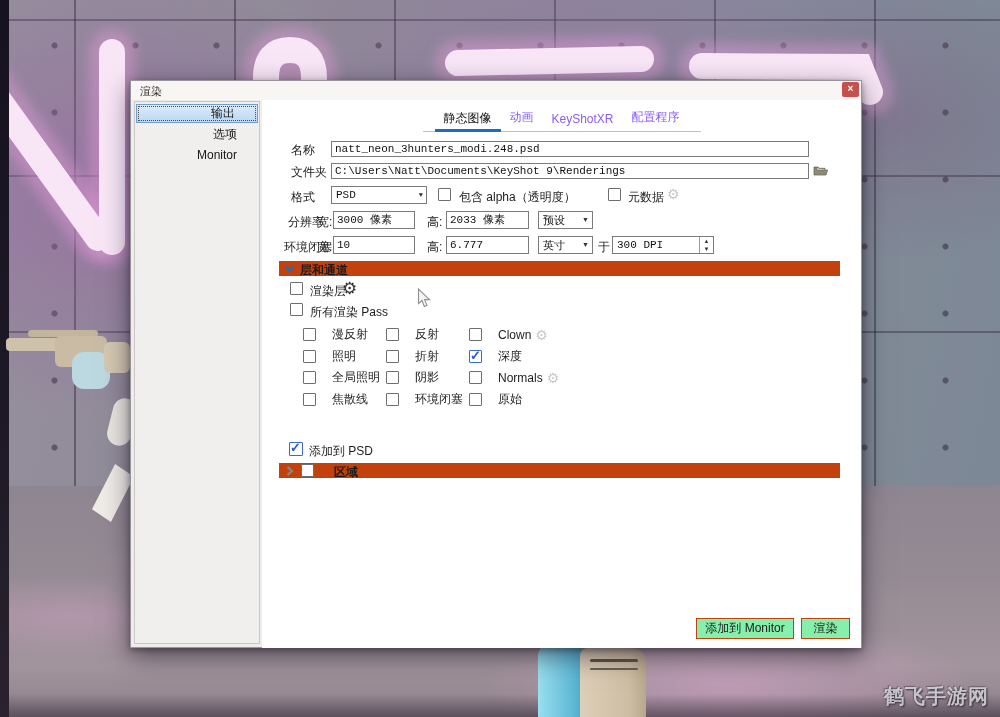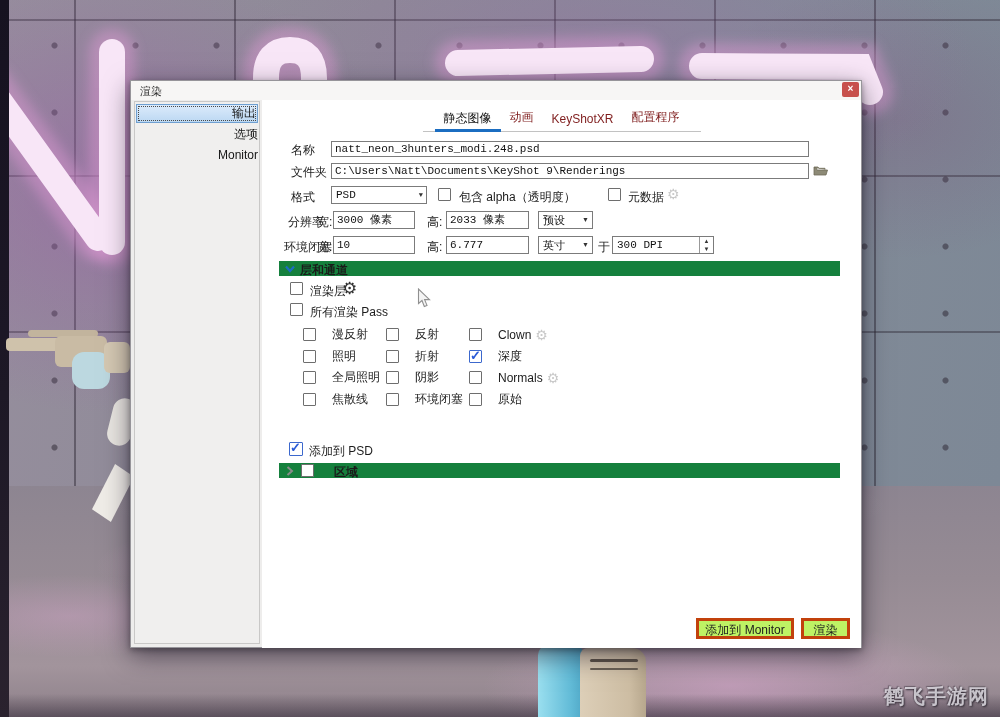--- a/index.html
+++ b/index.html
@@ -66,31 +66,31 @@
   .titlebar{position:absolute;left:0;top:0;width:100%;height:19px;background:#f7f6f5;}
   .title-text{position:absolute;left:9px;top:3px;font-size:11px;color:#2a2a2a;}
   .close-btn{
     position:absolute;top:1px;right:2px;width:17px;height:15px;background:#c7504c;border-radius:2px;
     color:#fff;font-size:10px;font-weight:bold;text-align:center;line-height:14px;cursor:default;
   }
   .sidebar{
     position:absolute;left:3px;top:20px;width:126px;height:543px;background:#f0efee;
     border:1px solid #c9c8c7;box-sizing:border-box;
   }
-  .sb-item{height:21px;line-height:21px;text-align:right;padding-right:1px;color:#161616;}
+  .sb-item{height:21px;line-height:21px;text-align:right;padding-right:22px;color:#161616;}
   .sb-item.selected{
     height:17px;line-height:17px;margin:2px 1px 1px 1px;
     background:linear-gradient(#dcebfb,#bcd8f3);
     border:1px solid #6f9fd0;outline:1px dotted #4a4a4a;outline-offset:-3px;
   }
   .main{position:absolute;left:131px;top:19px;width:599px;height:548px;background:#ffffff;}
   
   .tabs{position:absolute;top:6px;left:50%;transform:translateX(-50%);display:flex;
     border-bottom:1px solid #c2c2c2;padding:0 12px;align-items:flex-end;}
-  .tab{padding:3px 9px 5px 9px;color:#7f1d1d;white-space:nowrap;}
+  .tab{padding:3px 9px 5px 9px;color:#8b5cf6;white-space:nowrap;}
   .tab.selected{border-bottom:3px solid #1b6dc1;padding-bottom:2px;margin-bottom:-1px;color:#111;}
   
   .lbl{position:absolute;white-space:nowrap;color:#1c1c1c;}
   .tin{
     position:absolute;background:#fff;border:1px solid #7b7b7b;box-sizing:border-box;height:16px;
     font-family:"Liberation Mono",monospace;font-size:11px;line-height:14px;color:#111;
     padding:0 3px;white-space:nowrap;overflow:hidden;
   }
   .select{
     position:absolute;background:#fff;border:1px solid #7b7b7b;box-sizing:border-box;height:18px;
@@ -101,28 +101,28 @@
     position:absolute;width:13px;height:13px;background:#fff;border:1px solid #6e6e6e;
     box-sizing:border-box;border-radius:1px;
   }
   .cb .tick{display:none;}
   .cb.checked{border-color:#3c68cd;}
   .cb.checked .tick{
     display:block;position:absolute;left:0px;top:-3px;color:#2a5bd7;font-size:13px;font-weight:bold;
   }
   .gear{position:absolute;color:#c9c9c9;font-size:14px;line-height:14px;}
   .gear.dark{color:#323232;font-size:17px;line-height:17px;}
-  .secbar{position:absolute;left:17px;width:561px;height:15px;background:#15803d;}
+  .secbar{position:absolute;left:17px;width:561px;height:15px;background:#c2410c;}
   .secbar .sec-title{position:absolute;top:1px;font-weight:bold;color:#1a1a1a;}
   .spinbox{position:absolute;background:#fff;border:1px solid #7b7b7b;box-sizing:border-box;height:18px;}
   .spin-val{position:absolute;left:4px;top:1px;font-family:"Liberation Mono",monospace;font-size:11px;line-height:15px;color:#111;}
   .spin-btns{position:absolute;right:0;top:0;width:13px;height:16px;border-left:1px solid #999;}
   .spin-btns span{display:block;height:8px;font-size:6px;line-height:8px;text-align:center;color:#333;}
   .btn{
-    position:absolute;height:21px;background:#bef264;border:3px solid #c2410c;box-sizing:border-box;
+    position:absolute;height:21px;background:#86efac;border:1px solid #c2410c;box-sizing:border-box;
     text-align:center;line-height:19px;font-size:12px;color:#1c1c1c;
   }
   .passes-grid{
     position:absolute;left:41px;top:224px;width:420px;
     display:grid;grid-template-columns:83px 83px 1fr;grid-auto-rows:21.5px;
   }
   .cell{position:relative;display:flex;align-items:center;}
   .cell .cb{position:relative;flex:0 0 13px;}
   .cell .cb .tick{left:0;top:-3px;}
   .cell .plabel{margin-left:16px;white-space:nowrap;}

